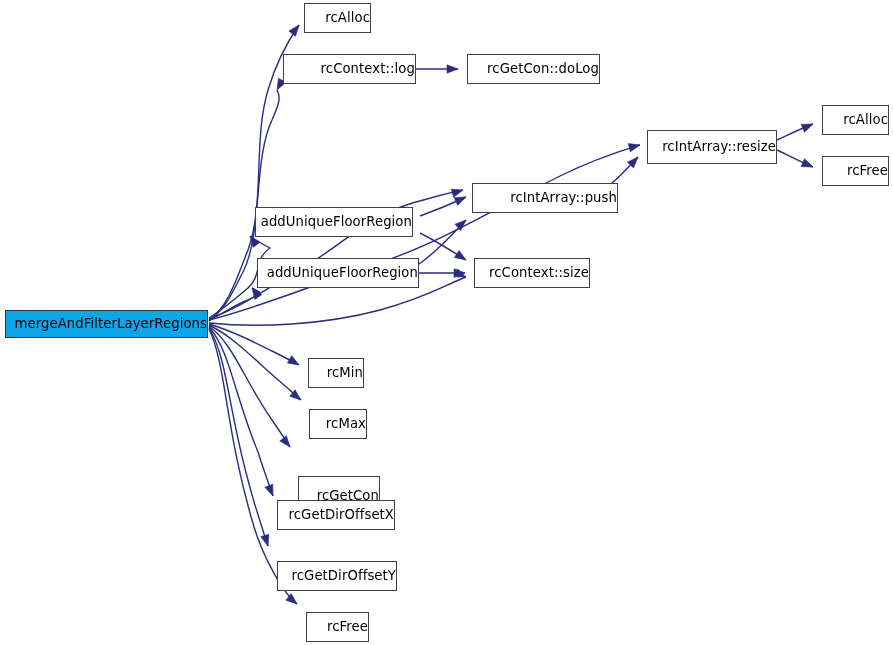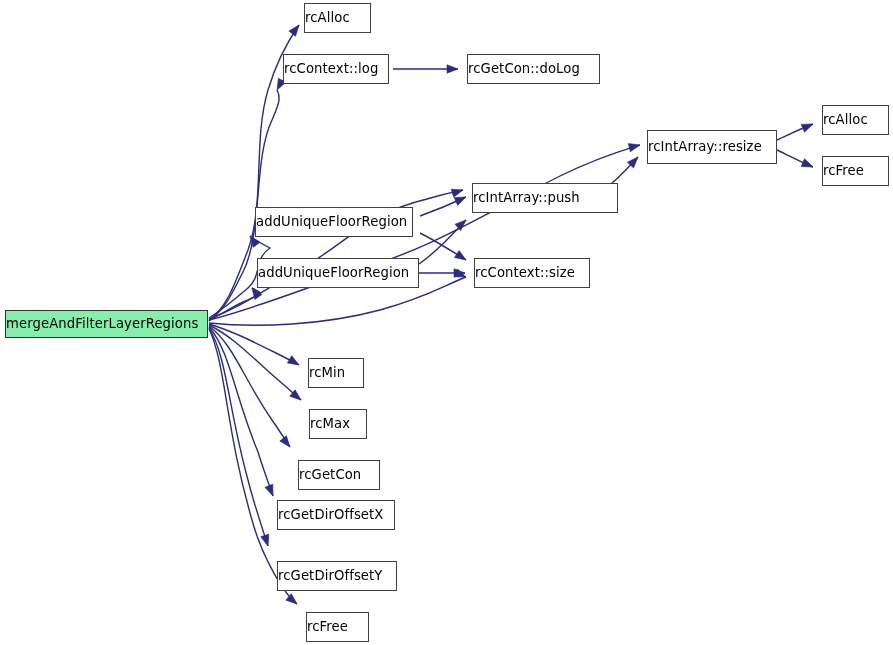--- a/index.html
+++ b/index.html
@@ -32,25 +32,25 @@
     stroke: #2b2b7f;
     stroke-width: 0.6px;
   }
   .node-box {
     position: absolute;
     box-sizing: border-box;
     border: 1.3px solid #404040;
     background: #ffffff;
     display: flex;
     align-items: center;
-    justify-content: flex-start;
+    justify-content: flex-end;
     white-space: nowrap;
   }
   .node-box.root {
-    background: #86efac;
+    background: #0ea5e9;
     border-color: #333333;
   }
   .node-label {
     font-family: "DejaVu Sans", sans-serif;
     font-size: 13.2px;
     color: #000000;
     line-height: 1;
     letter-spacing: 0.1px;
   }
 </style>
@@ -108,21 +108,21 @@
       </g>
   </svg>
 
   <div id="nodes-layer">
       <div class="node-box root" style="left: 5px; top: 310px; width: 203px; height: 28px;">
         <span class="node-label">mergeAndFilterLayerRegions</span>
       </div>
       <div class="node-box" style="left: 304px; top: 3px; width: 67px; height: 30px;">
         <span class="node-label">rcAlloc</span>
       </div>
-      <div class="node-box" style="left: 283px; top: 54px; width: 106px; height: 30px;">
+      <div class="node-box" style="left: 283px; top: 54px; width: 133px; height: 30px;">
         <span class="node-label">rcContext::log</span>
       </div>
       <div class="node-box" style="left: 467px; top: 54px; width: 133px; height: 30px;">
         <span class="node-label">rcGetCon::doLog</span>
       </div>
       <div class="node-box" style="left: 822px; top: 105px; width: 67px; height: 30px;">
         <span class="node-label">rcAlloc</span>
       </div>
       <div class="node-box" style="left: 647px; top: 130px; width: 130px; height: 34px;">
         <span class="node-label">rcIntArray::resize</span>
@@ -141,21 +141,21 @@
       </div>
       <div class="node-box" style="left: 474px; top: 258px; width: 116px; height: 30px;">
         <span class="node-label">rcContext::size</span>
       </div>
       <div class="node-box" style="left: 308px; top: 358px; width: 56px; height: 30px;">
         <span class="node-label">rcMin</span>
       </div>
       <div class="node-box" style="left: 309px; top: 409px; width: 58px; height: 30px;">
         <span class="node-label">rcMax</span>
       </div>
-      <div class="node-box" style="left: 298px; top: 460px; width: 82px; height: 30px;">
+      <div class="node-box" style="left: 298px; top: 476px; width: 82px; height: 40px;">
         <span class="node-label">rcGetCon</span>
       </div>
       <div class="node-box" style="left: 277px; top: 500px; width: 118px; height: 30px;">
         <span class="node-label">rcGetDirOffsetX</span>
       </div>
       <div class="node-box" style="left: 277px; top: 561px; width: 120px; height: 30px;">
         <span class="node-label">rcGetDirOffsetY</span>
       </div>
       <div class="node-box" style="left: 306px; top: 612px; width: 63px; height: 30px;">
         <span class="node-label">rcFree</span>

